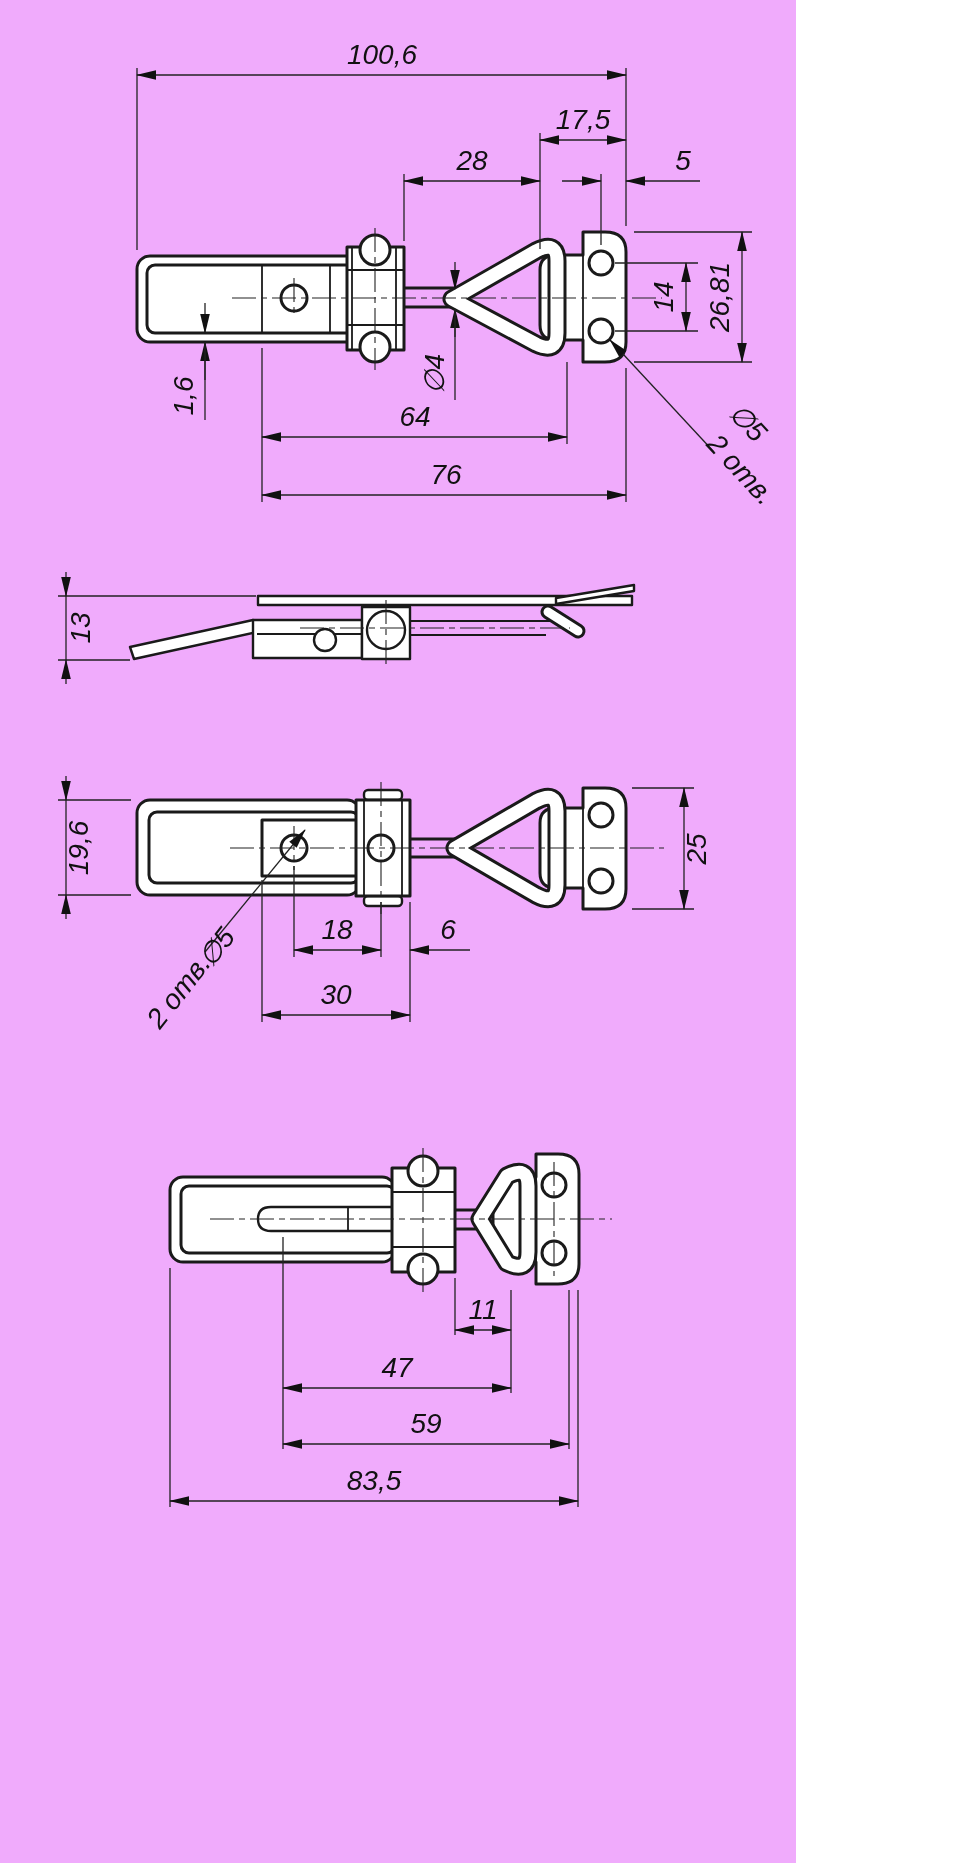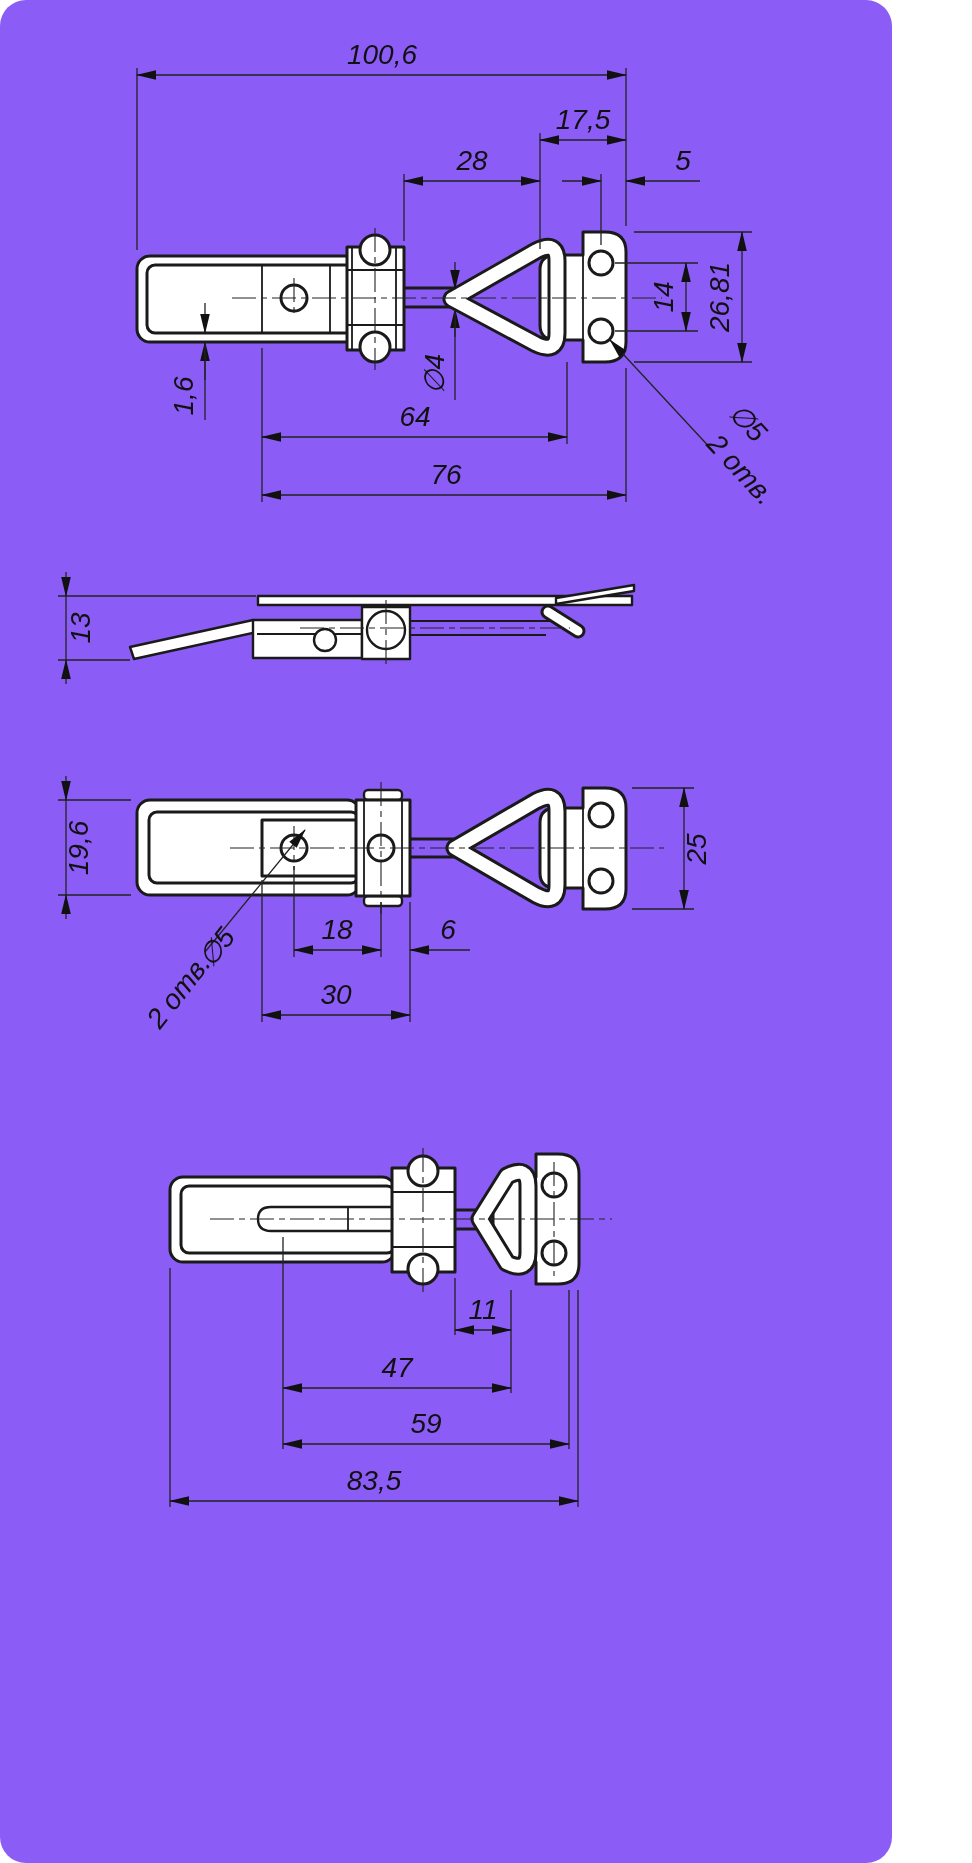--- a/index.html
+++ b/index.html
@@ -1,16 +1,16 @@
 <!DOCTYPE html>
 <html><head>
 <meta charset="utf-8">
 <style>
   html,body{margin:0;padding:0;background:#fff;}
-  .sheet{width:892px;height:1863px;background:#8b5cf6;position:relative;border-radius:26px;}
+  .sheet{width:796px;height:1863px;background:#f0abfc;position:relative;}
   svg{display:block;}
   .o3{fill:#fff;stroke:#1a1a1a;stroke-width:3;stroke-linejoin:round;}
   .o2{fill:#fff;stroke:#1a1a1a;stroke-width:2.4;stroke-linejoin:round;}
   .e3{fill:none;stroke:#1a1a1a;stroke-width:3;}
   .e2{fill:none;stroke:#1a1a1a;stroke-width:2;}
   .thin{fill:none;stroke:#1a1a1a;stroke-width:1.8;}
   .dim{fill:none;stroke:#222;stroke-width:1.3;}
   .cl{fill:none;stroke:#222;stroke-width:1.1;stroke-dasharray:24 5 6 5;}
   .bo{fill:none;stroke:#1a1a1a;stroke-width:19;stroke-linejoin:round;stroke-linecap:round;}
   .bi{fill:none;stroke:#fff;stroke-width:13;stroke-linejoin:round;stroke-linecap:round;}

